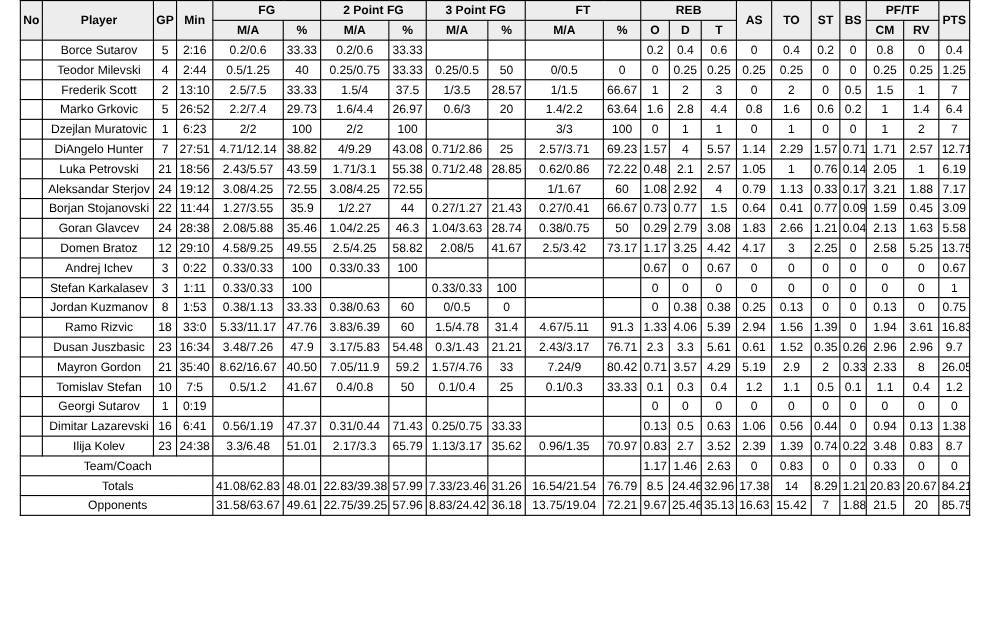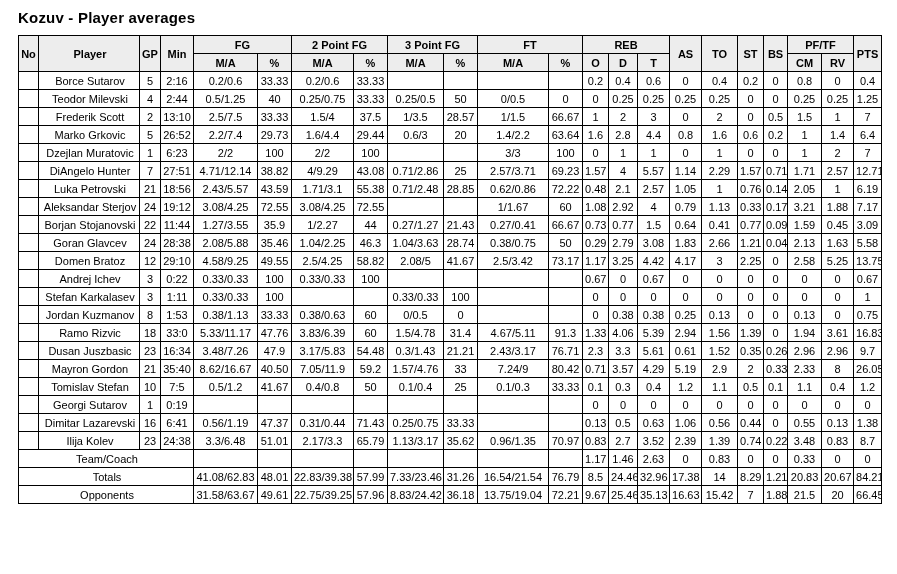--- a/index.html
+++ b/index.html
@@ -17,21 +17,20 @@
     height:18px;
     box-sizing:border-box;
   }
   table.stats th { background:#ededed; font-weight:bold; height:18px; }
   table.stats .left { text-align:center; padding-left:4px; }
 </style>
 </head>
 <body>
 
 <div class="page">
-  <h1 class="title">Kozuv - Player averages</h1>
 
   <table class="stats">
     <colgroup>
       <col style="width:20px">
         <col style="width:101px">
         <col style="width:21px">
         <col style="width:33px">
       <col style="width:64px">
         <col style="width:34px">
       <col style="width:62px">
@@ -159,21 +158,21 @@
           <td>7</td>
         </tr>
         <tr>
           <td></td>
           <td class="left">Marko Grkovic</td>
           <td>5</td>
           <td>26:52</td>
           <td>2.2/7.4</td>
           <td>29.73</td>
           <td>1.6/4.4</td>
-          <td>29.44</td>
+          <td>26.97</td>
           <td>0.6/3</td>
           <td>20</td>
           <td>1.4/2.2</td>
           <td>63.64</td>
           <td>1.6</td>
           <td>2.8</td>
           <td>4.4</td>
           <td>0.8</td>
           <td>1.6</td>
           <td>0.6</td>
@@ -555,21 +554,21 @@
           <td>33.33</td>
           <td></td>
           <td></td>
           <td>0.13</td>
           <td>0.5</td>
           <td>0.63</td>
           <td>1.06</td>
           <td>0.56</td>
           <td>0.44</td>
           <td>0</td>
-          <td>0.55</td>
+          <td>0.94</td>
           <td>0.13</td>
           <td>1.38</td>
         </tr>
         <tr>
           <td></td>
           <td class="left">Ilija Kolev</td>
           <td>23</td>
           <td>24:38</td>
           <td>3.3/6.48</td>
           <td>51.01</td>
@@ -644,17 +643,17 @@
           <td>72.21</td>
           <td>9.67</td>
           <td>25.46</td>
           <td>35.13</td>
           <td>16.63</td>
           <td>15.42</td>
           <td>7</td>
           <td>1.88</td>
           <td>21.5</td>
           <td>20</td>
-          <td>66.45</td>
+          <td>85.75</td>
         </tr>
       </tbody>
   </table>
 </div>
 
 </body></html>

